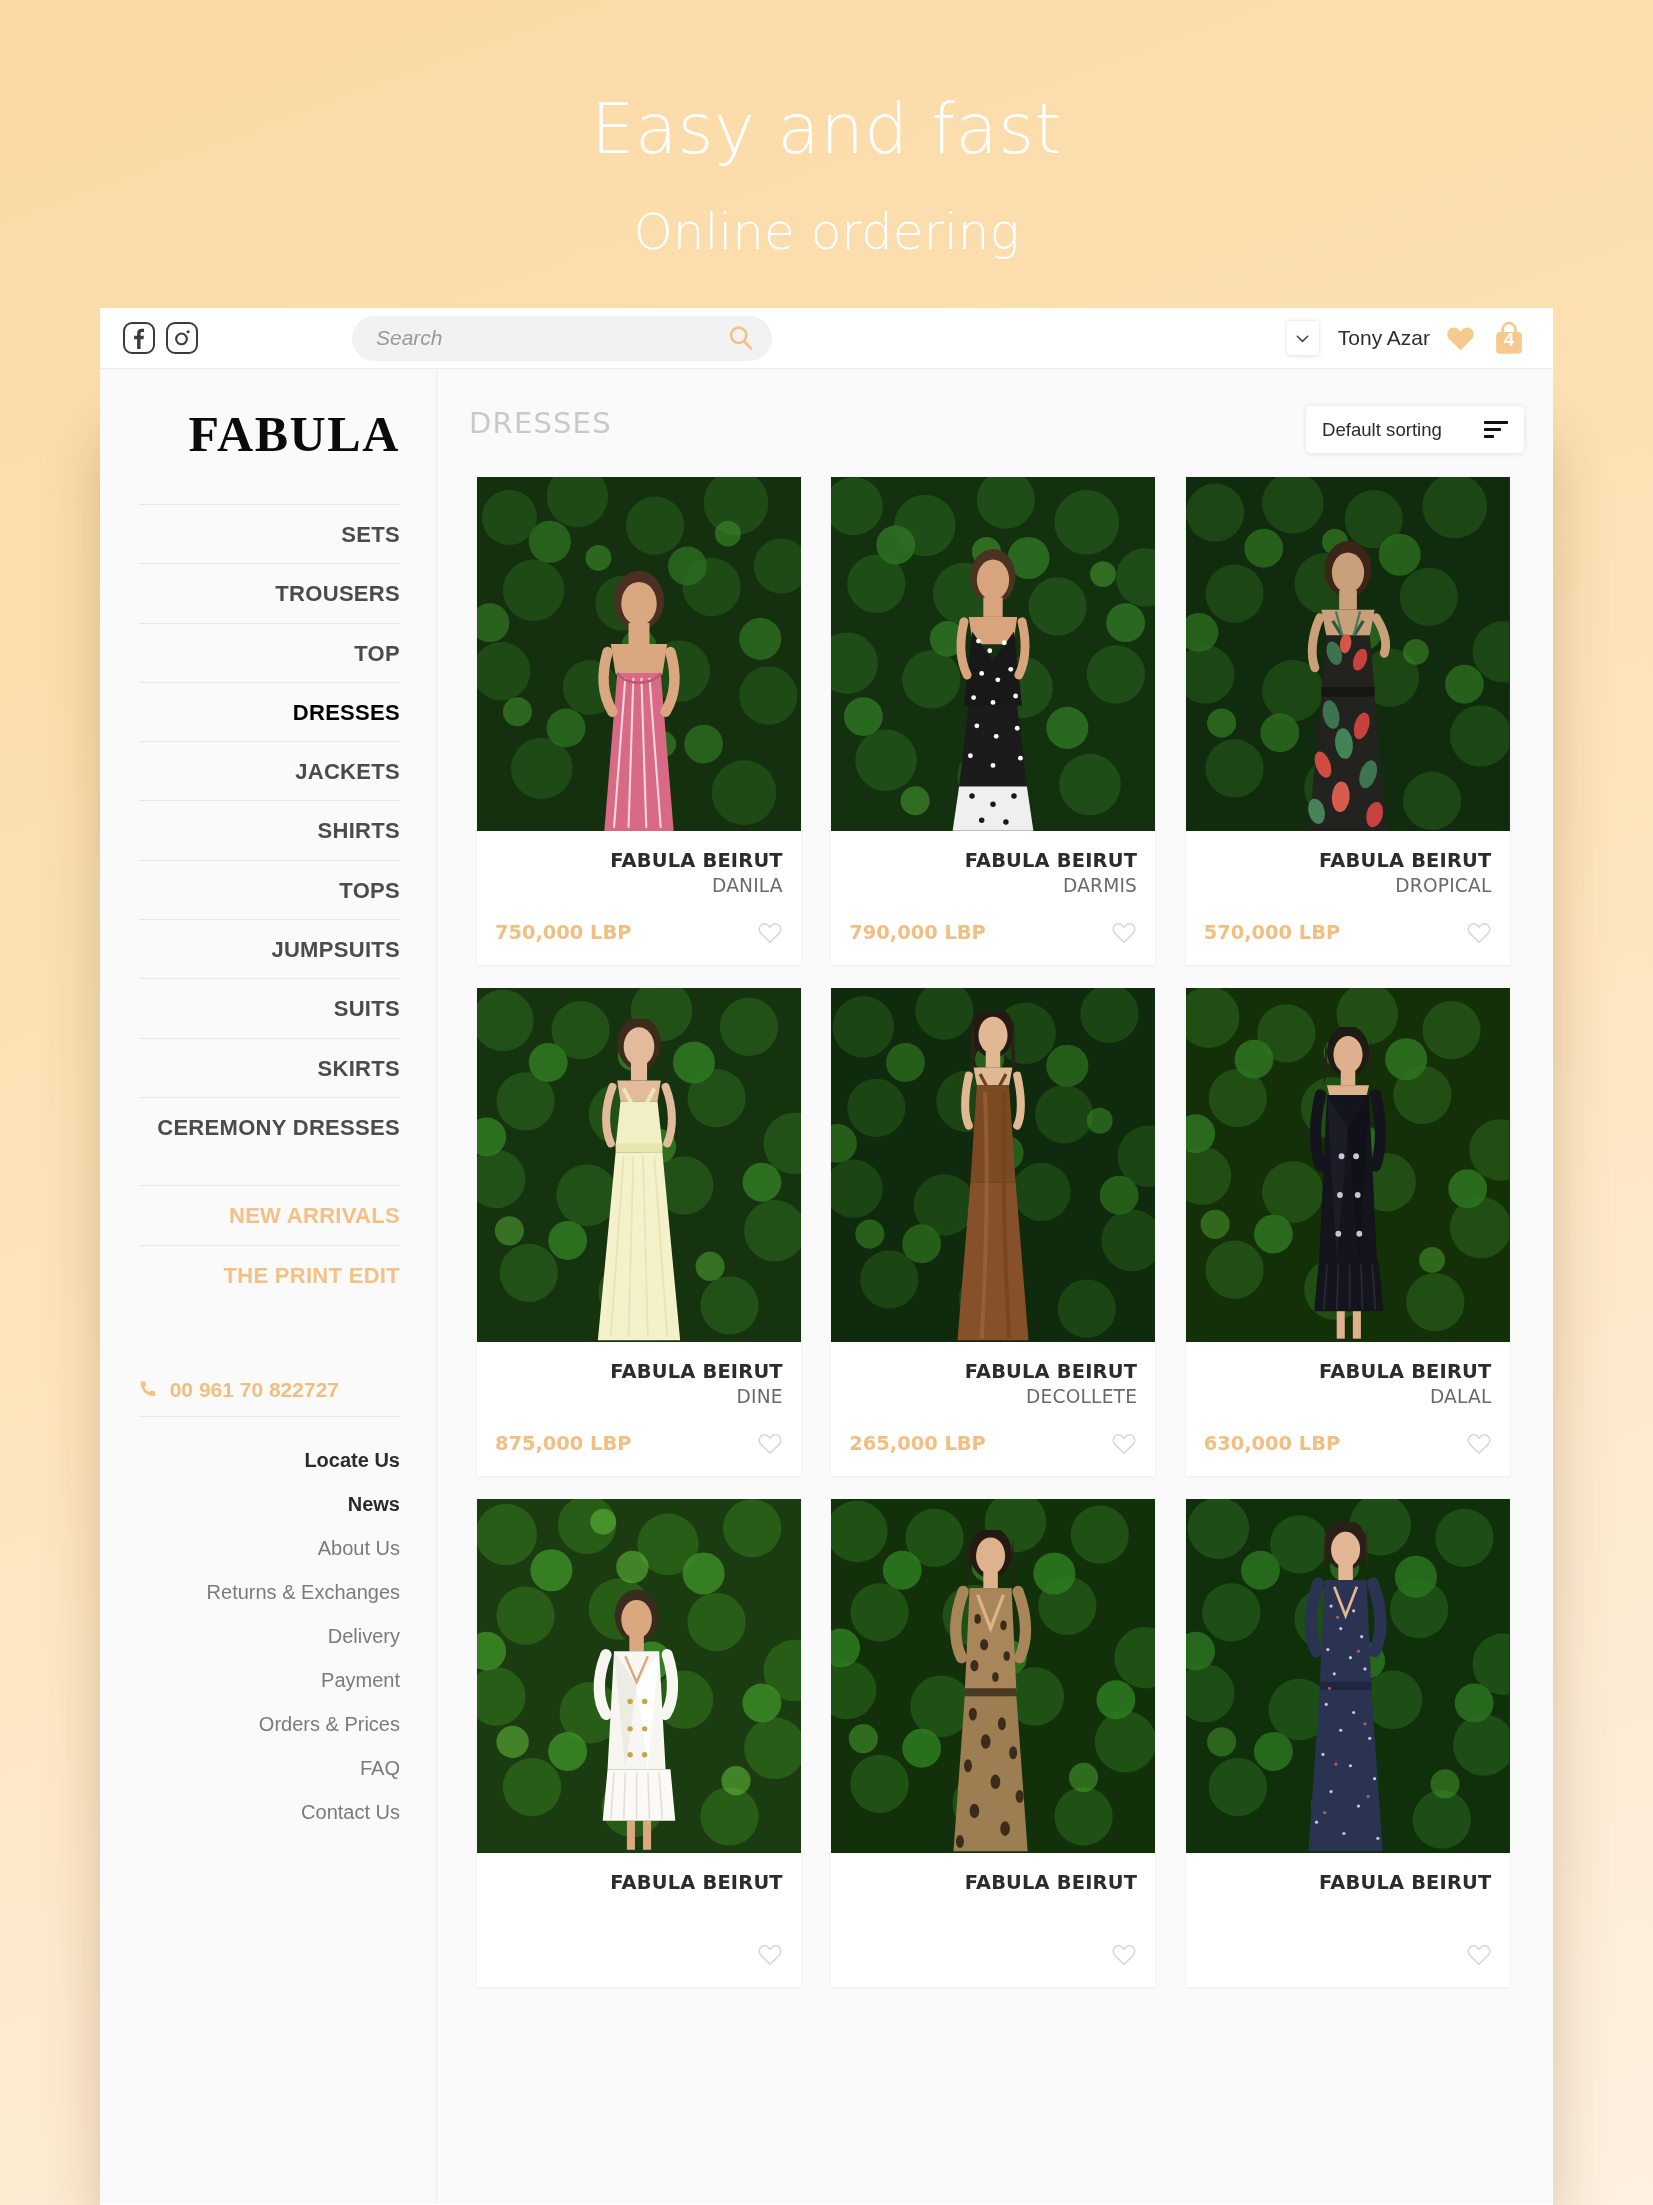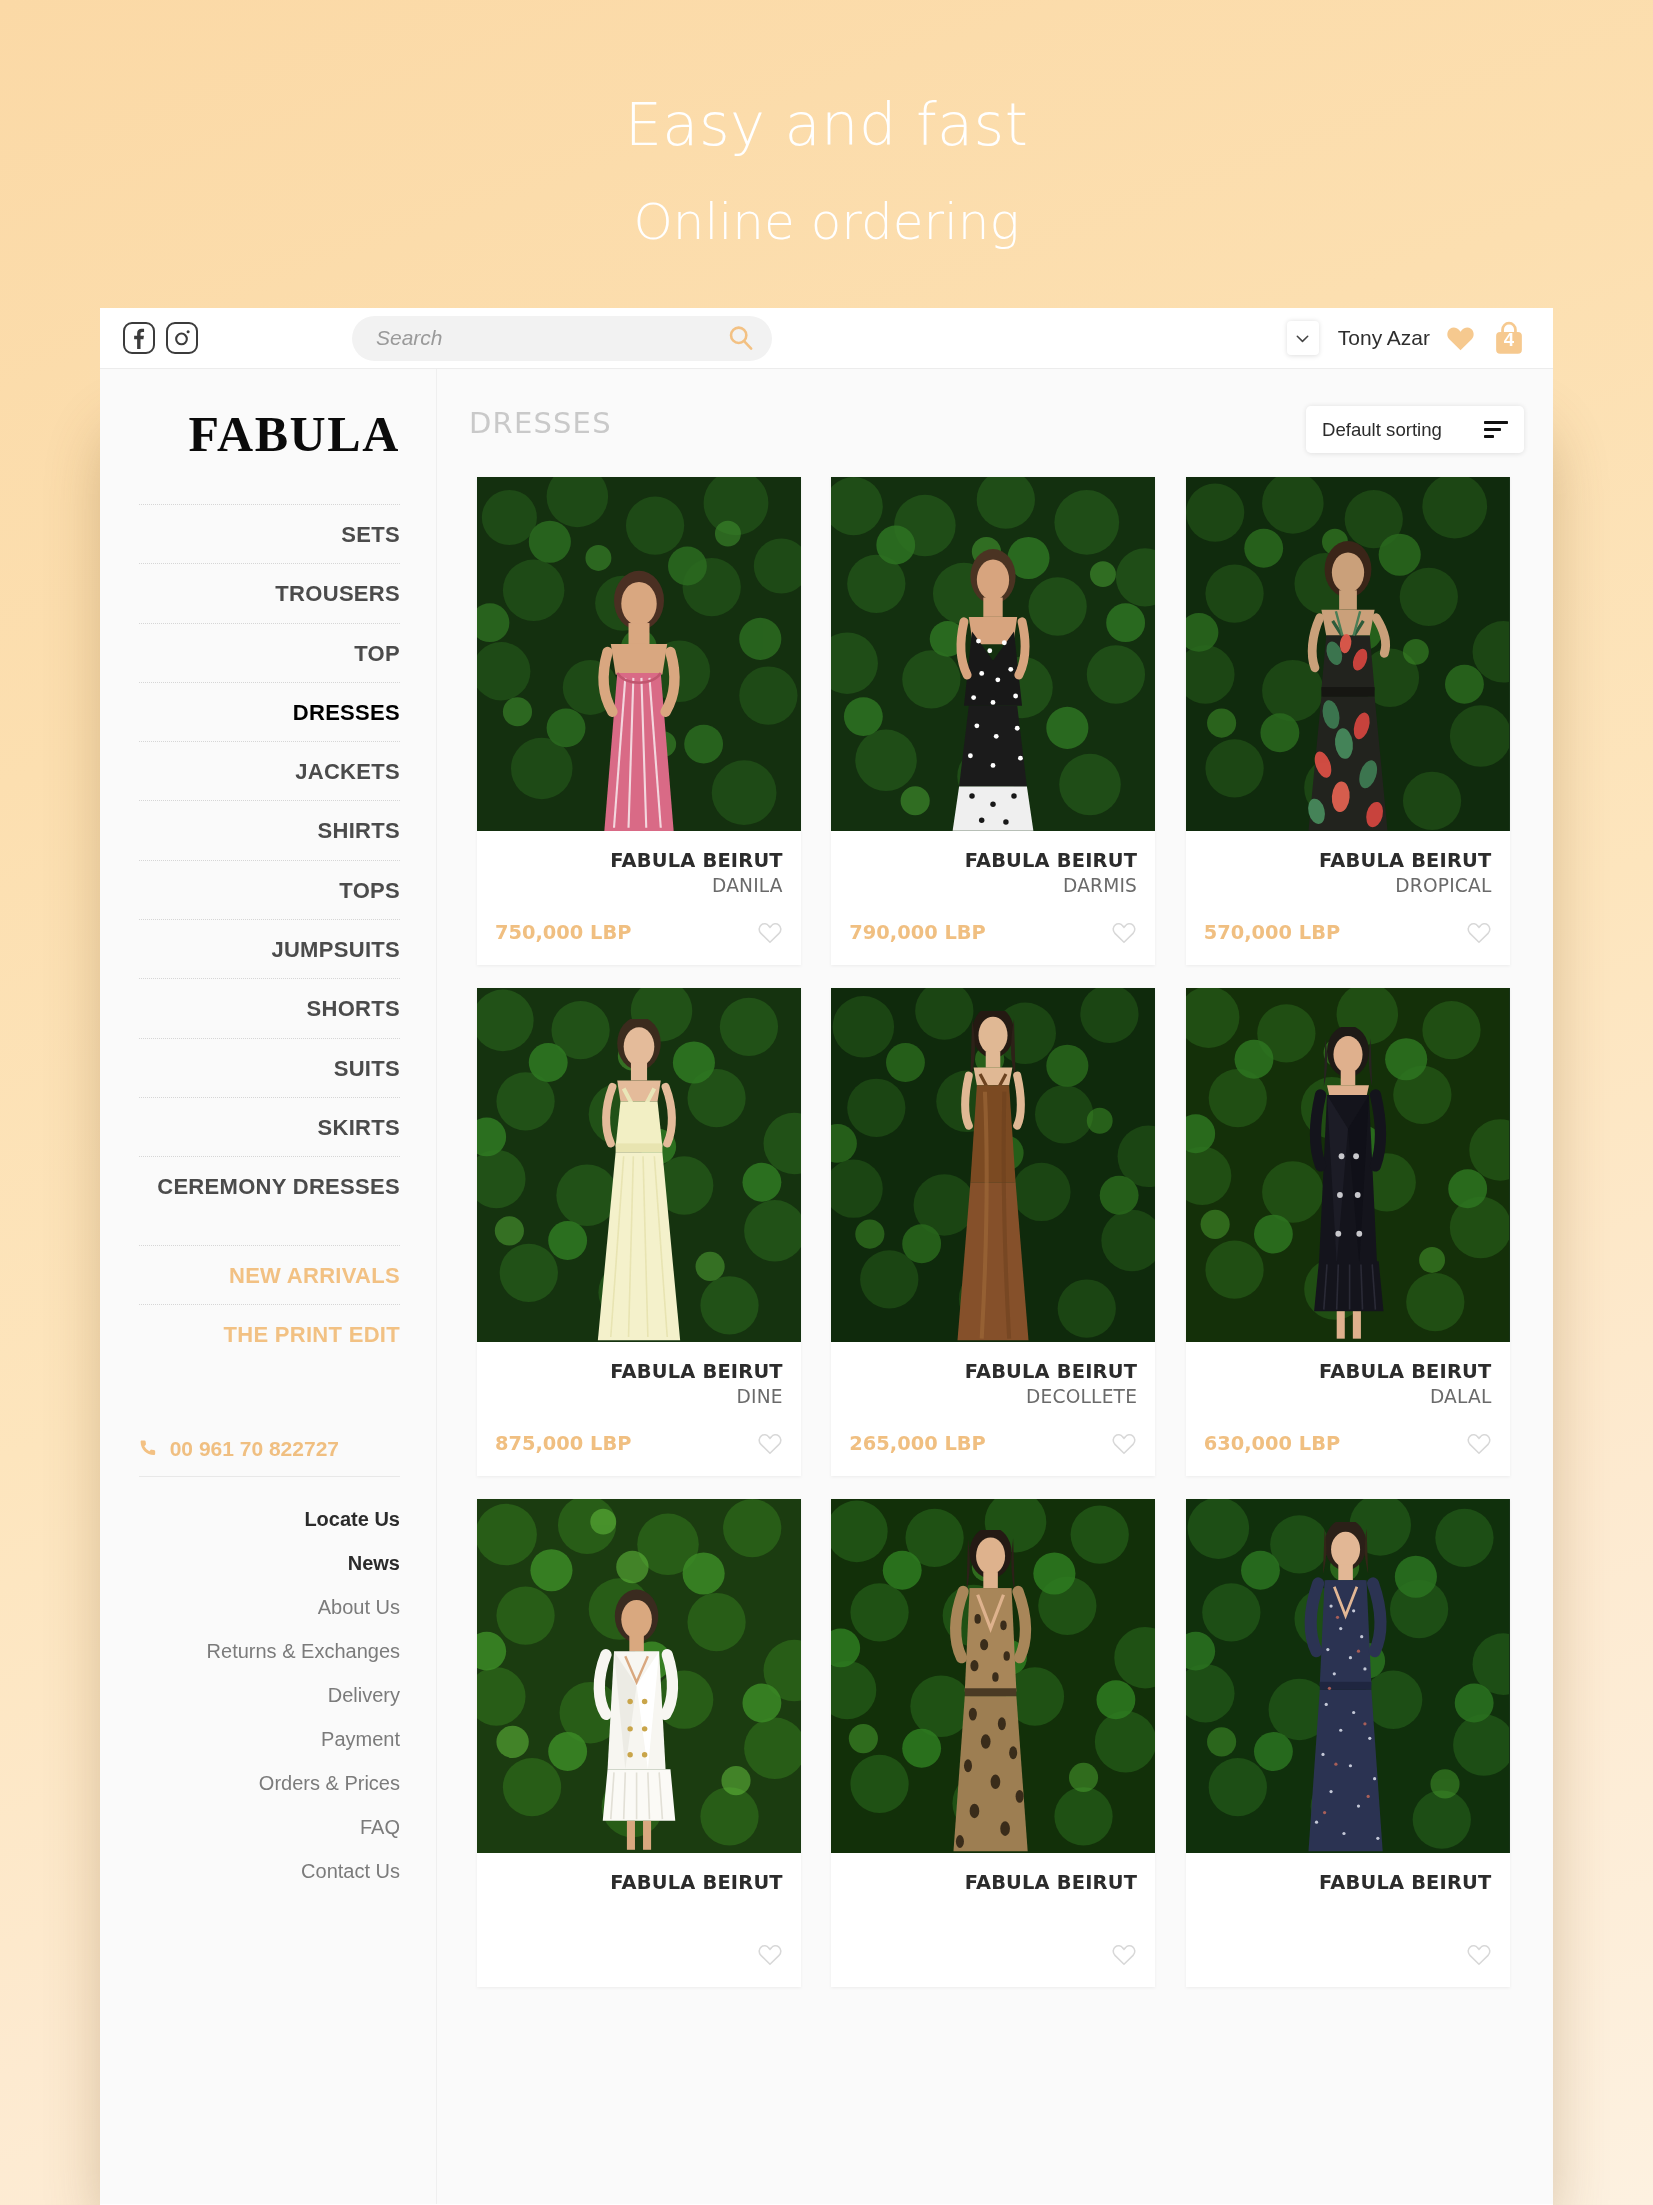--- a/index.html
+++ b/index.html
@@ -6,21 +6,21 @@
   html, body { width: 1653px; height: 2205px; overflow: hidden; }
   body {
     font-family: "Liberation Sans", sans-serif;
     background: linear-gradient(160deg, #fbd9a6 0%, #fcdfb0 28%, #fde5bd 52%, #fdead0 74%, #fdf1e0 100%);
     position: relative;
   }
 
   
   .promo { position: absolute; top: 0; left: 0; width: 1653px; height: 404px;
            display: flex; flex-direction: column; align-items: center; }
-  .promo-title { margin-top: 95px; font-size: 59px; font-weight: 300; color: #ffffff;
+  .promo-title { margin-top: 95px; font-size: 69px; font-weight: 300; color: #ffffff;
                  letter-spacing: 0.4px; line-height: 1; font-family: "DejaVu Sans", sans-serif; }
   .promo-sub { margin-top: 39px; font-size: 50px; font-weight: 300; color: #ffffff;
                font-family: "DejaVu Sans", sans-serif; }
 
   
   .tablet { position: absolute; left: 103px; top: 404px; width: 1447px; height: 1802px;
             background: #0a0a0c; border-radius: 44px 44px 0 0;
             box-shadow: 0 21px 57px rgba(120,80,25,0.30); }
   .tablet-inner-edge { position:absolute; inset: 4.8px 4.8px 0 4.8px; border-radius: 39px 39px 0 0;
                        border: 1.6px solid #2a2a2e; pointer-events:none; }
@@ -183,21 +183,20 @@
 
       <div class="cat-list">
         <div class="cat-item first">SETS</div>
         <div class="cat-item">TROUSERS</div>
         <div class="cat-item">TOP</div>
         <div class="cat-item active">DRESSES</div>
         <div class="cat-item">JACKETS</div>
         <div class="cat-item">SHIRTS</div>
         <div class="cat-item">TOPS</div>
         <div class="cat-item">JUMPSUITS</div>
-        <div class="cat-item">SHORTS</div>
         <div class="cat-item">SUITS</div>
         <div class="cat-item">SKIRTS</div>
         <div class="cat-item">CEREMONY DRESSES</div>
         <div class="cat-gap"></div>
         <div class="cat-item accent">NEW ARRIVALS</div>
         <div class="cat-item accent">THE PRINT EDIT</div>
       </div>
 
       <div class="phone-row">
         <span>

